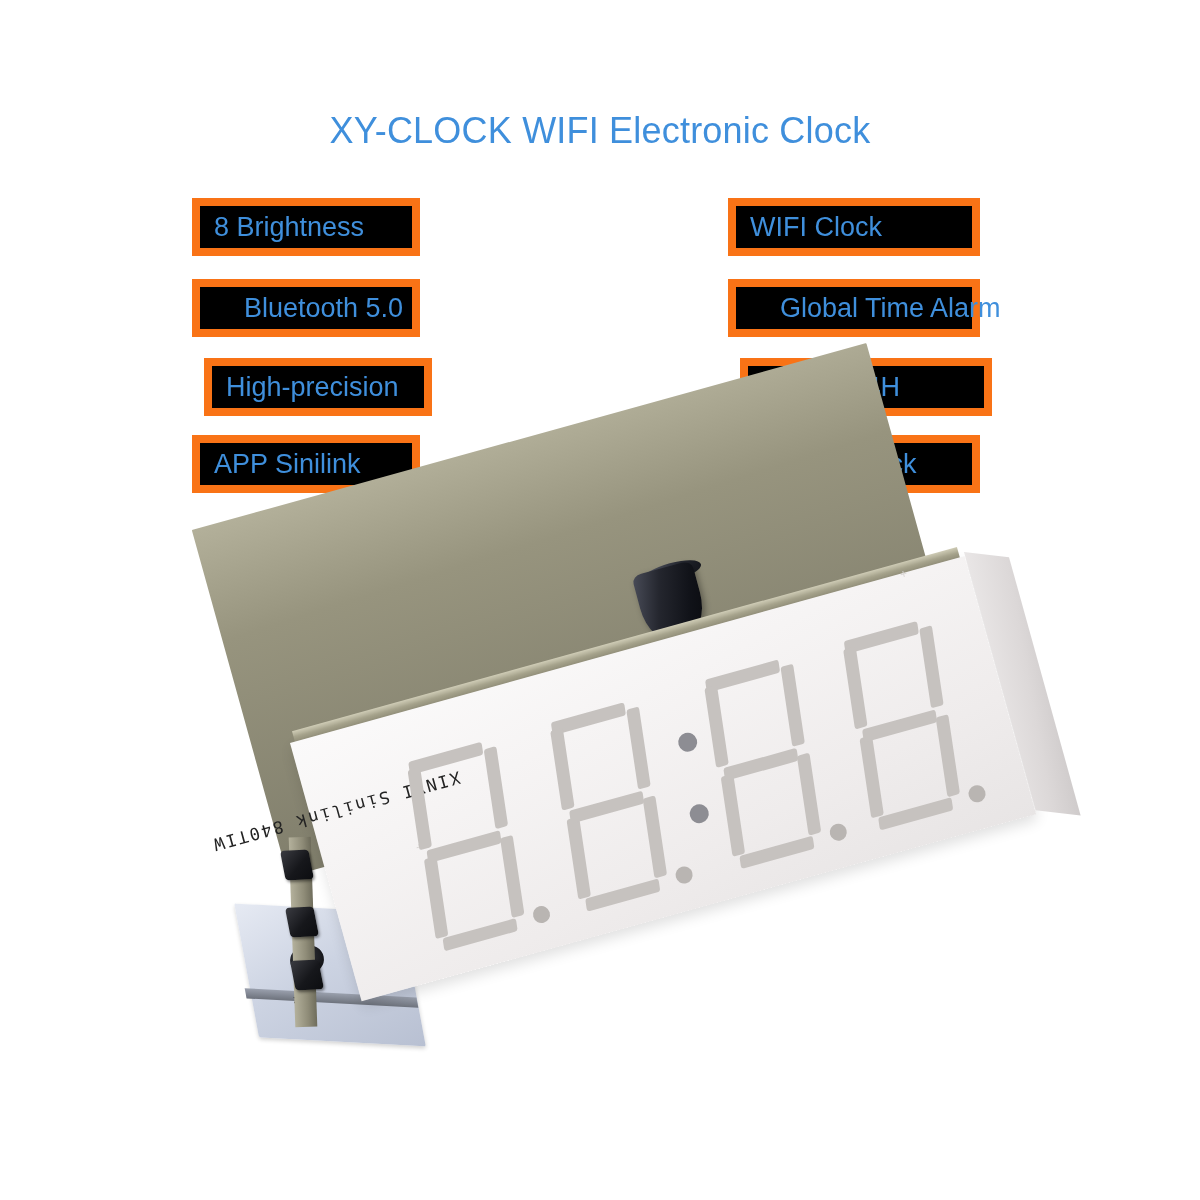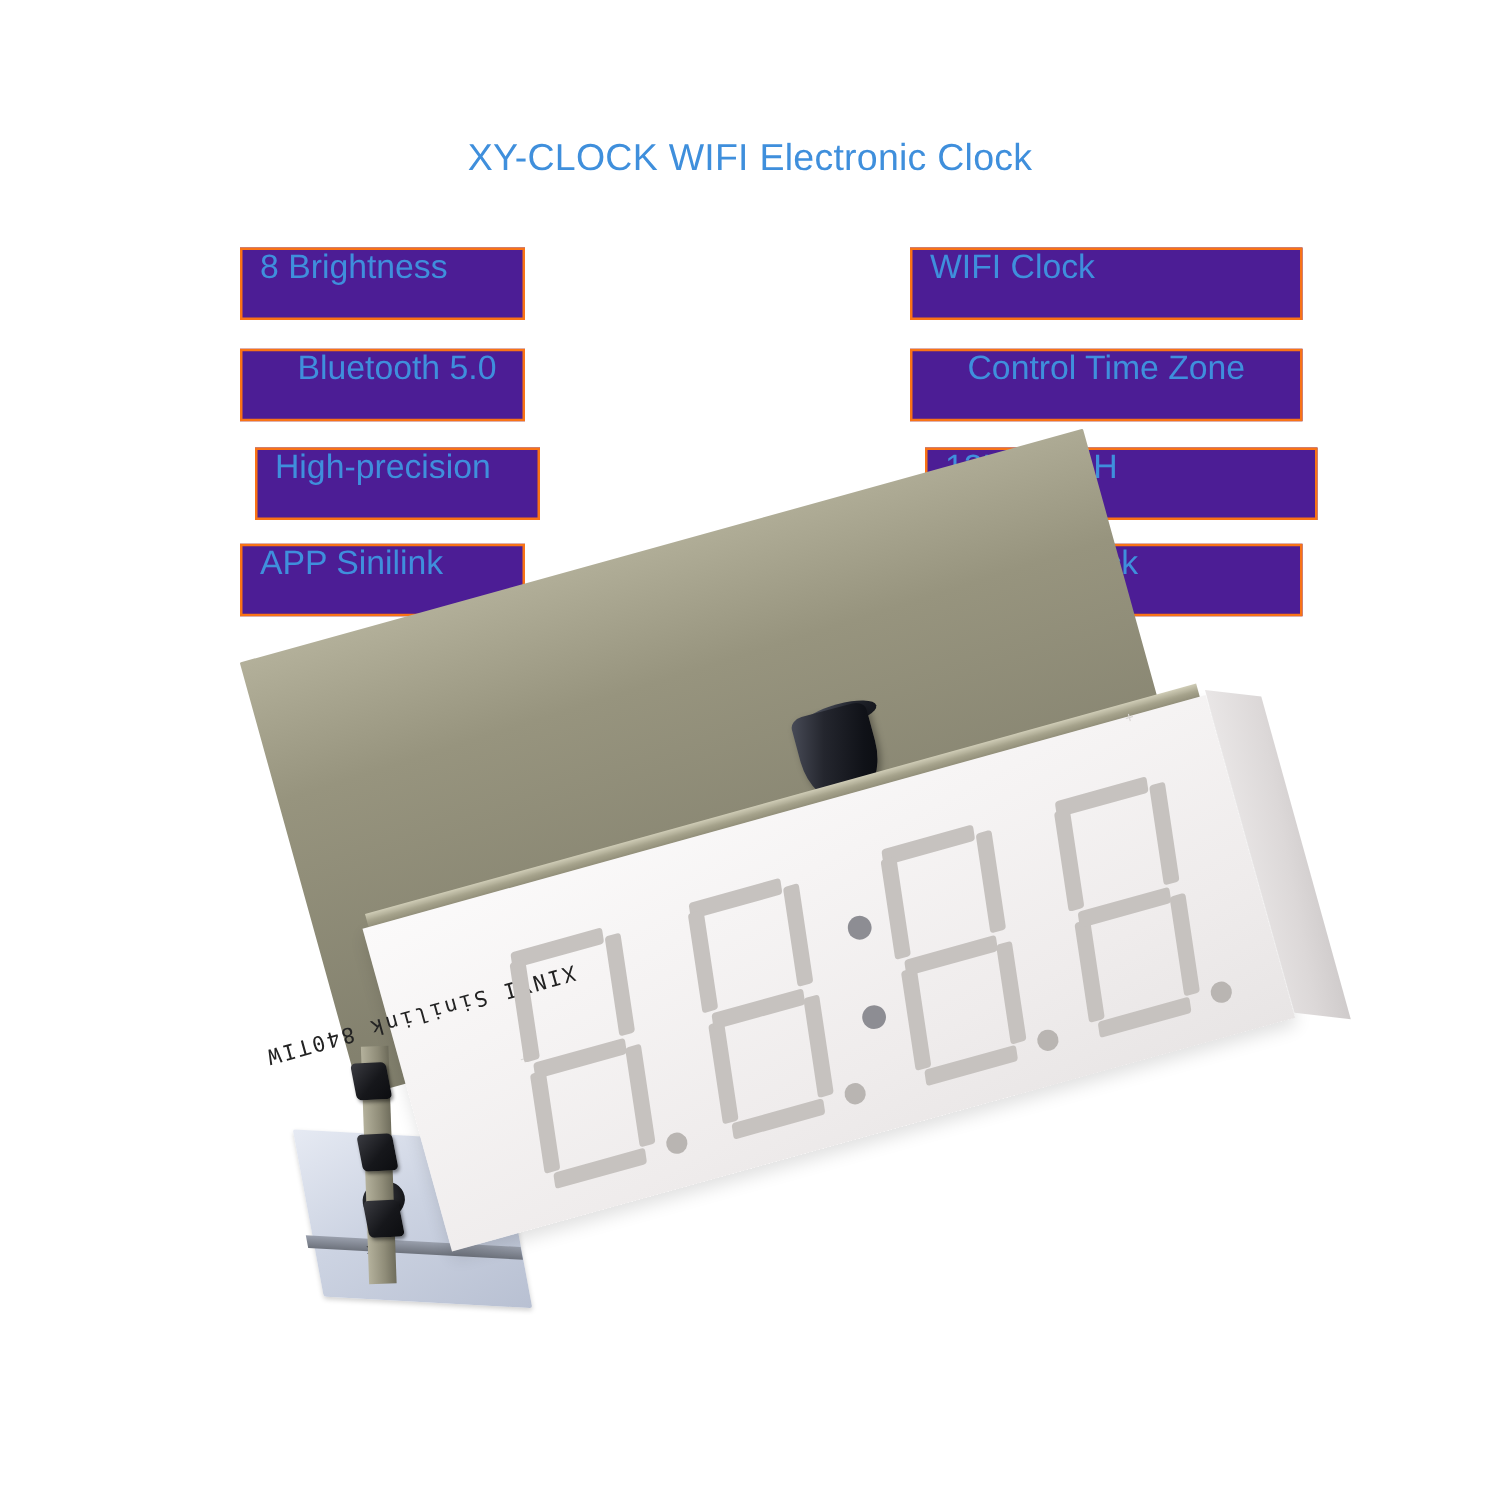--- a/index.html
+++ b/index.html
@@ -16,46 +16,46 @@
     font-family: "Liberation Sans", sans-serif;
   }
 
   
   .page-title {
     position: absolute;
     left: 0;
     top: 110px;
     width: 1200px;
     text-align: center;
-    font-size: 30px;
+    font-size: 36px;
     font-weight: 400;
     color: #3f8fdc;
     letter-spacing: 0.2px;
     white-space: nowrap;
   }
 
   
   .feature-box {
     position: absolute;
-    border: 2px solid #f97316;
-    background: #4c1d95;
+    border: 8px solid #f97316;
+    background: #000000;
     box-sizing: border-box;
     display: flex;
-    align-items: flex-start;
+    align-items: center;
     padding-left: 14px;
   }
   .feature-label {
     font-size: 27px;
     color: #3f8fdc;
     white-space: nowrap;
     line-height: 1;
   }
 
   .col-left  { left: 192px; width: 228px; height: 58px; }
-  .col-right { left: 728px; width: 314px; height: 58px; }
+  .col-right { left: 728px; width: 252px; height: 58px; }
 
   .row1 { top: 198px; }
   .row2 { top: 279px; padding-left: 44px; }
   .row3 { top: 358px; margin-left: 12px; }
   .row4 { top: 435px; }
 
   
   #product-photo {
     position: absolute;
     left: 0;
@@ -328,21 +328,21 @@
 
 <div class="feature-box col-left row4">
   <span class="feature-label">APP Sinilink</span>
 </div>
 
 <div class="feature-box col-right row1">
   <span class="feature-label">WIFI Clock</span>
 </div>
 
 <div class="feature-box col-right row2">
-  <span class="feature-label">Control Time Zone</span>
+  <span class="feature-label">Global Time Alarm</span>
 </div>
 
 <div class="feature-box col-right row3">
   <span class="feature-label">12H or 24H</span>
 </div>
 
 <div class="feature-box col-right row4">
   <span class="feature-label">6 Alarm Clock</span>
 </div>
 

